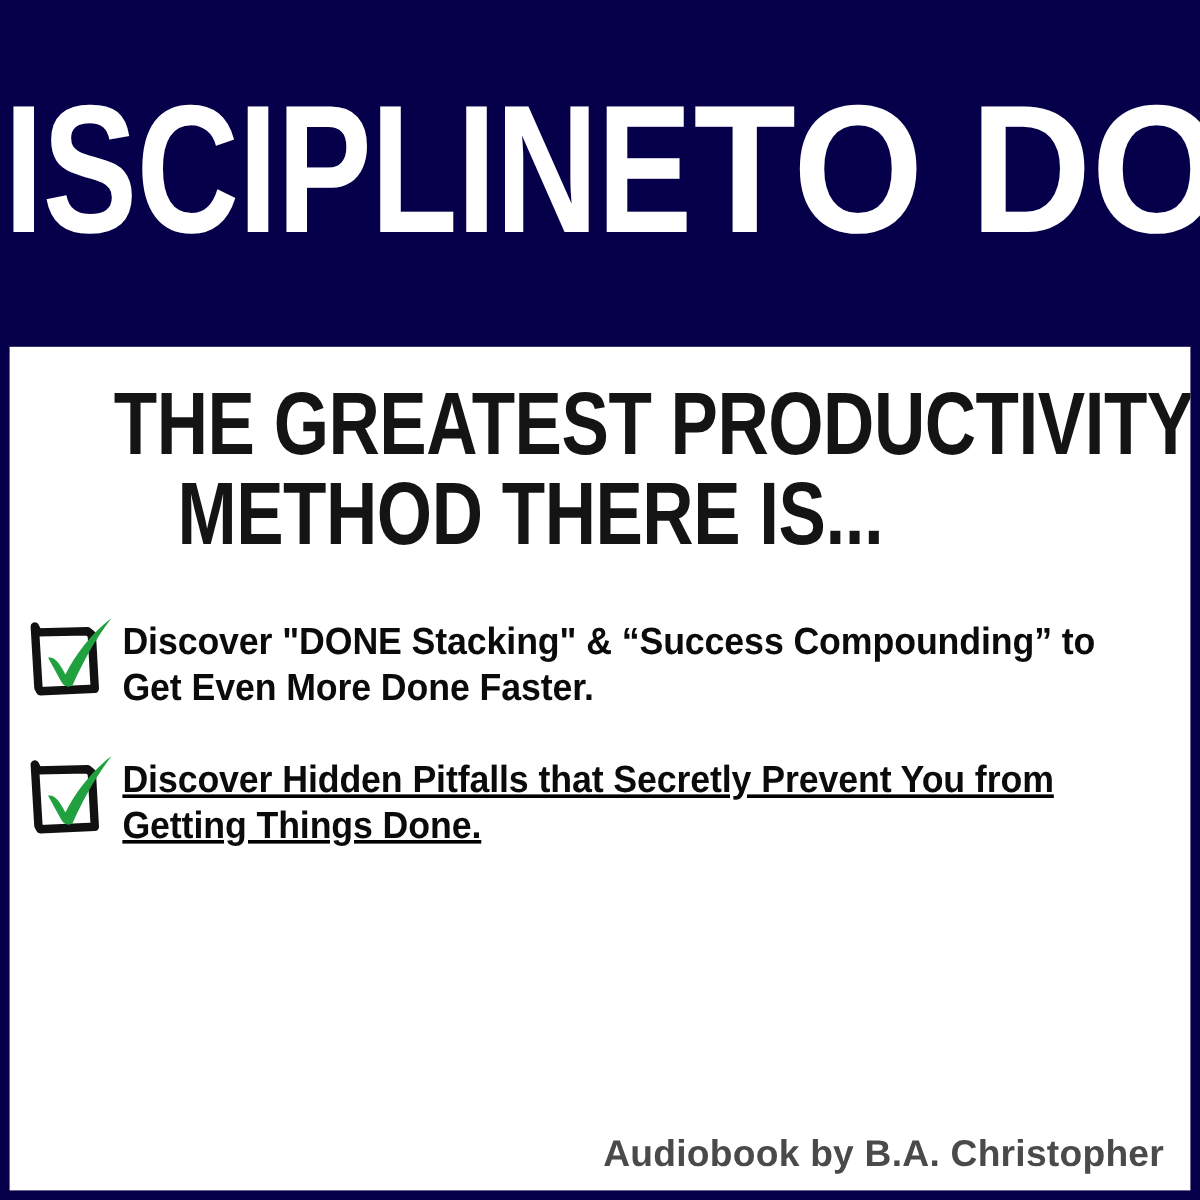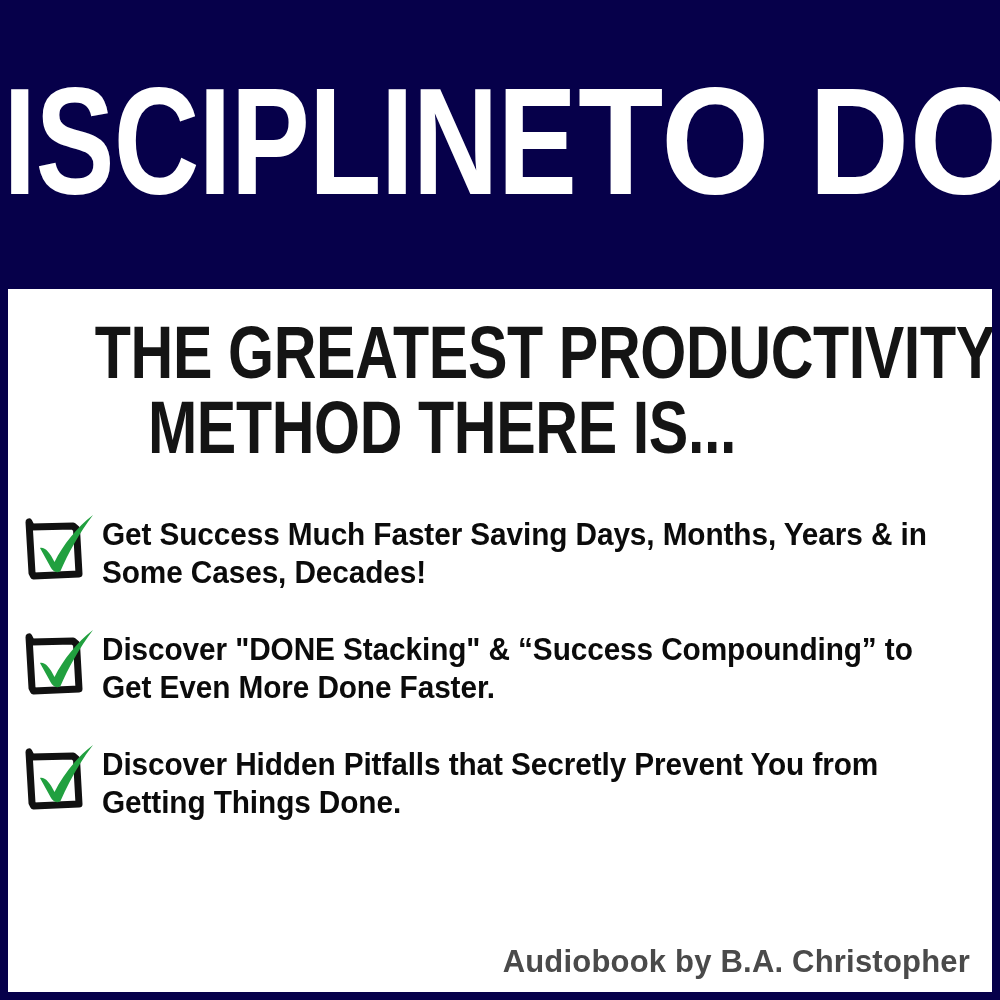--- a/index.html
+++ b/index.html
@@ -106,21 +106,21 @@
     width: 960px;
   }
 
   .bullet-row {
     position: relative;
     display: flex;
     align-items: flex-start;
     min-height: 86px;
     margin-bottom: 29px;
   }
-  .bullet-row:last-child { margin-bottom: 4px; }
+  .bullet-row:last-child { margin-bottom: 4px; text-decoration: underline; }
 
   .check-wrap {
     position: relative;
     flex: 0 0 auto;
     width: 78px;
     height: 74px;
     margin-top: 2px;
   }
   .check-wrap svg {
     position: absolute;
@@ -170,29 +170,20 @@
 
   <div id="body-panel">
 
     <div id="headline">
       <span class="hl-line">THE GREATEST PRODUCTIVITY</span>
       <span class="hl-line">METHOD THERE IS...</span>
     </div>
 
     <div id="bullet-list">
 
-      <div class="bullet-row">
-        <span class="check-wrap">
-          <svg width="78" height="74" viewBox="0 0 78 74" xmlns="http://www.w3.org/2000/svg">
-            <path d="M5 13 L8 64 L9.5 67 L55 65 L52.5 20 L49 17 L7.5 18 Z" fill="none" stroke="#111111" stroke-width="7" stroke-linejoin="round" stroke-linecap="round"></path>
-            <path d="M16 39 C21 38 25.5 43 30.5 53 C39 36 53 18 69 6 C55 24 44 45 36.5 62 C33 64.5 29 63 26.5 58 Z" fill="#21A03F"></path>
-          </svg>
-        </span>
-        <span class="bullet-text">Get Success Much Faster Saving Days, Months, Years &amp; in Some Cases, Decades!</span>
-      </div>
 
       <div class="bullet-row">
         <span class="check-wrap">
           <svg width="78" height="74" viewBox="0 0 78 74" xmlns="http://www.w3.org/2000/svg">
             <path d="M5 13 L8 64 L9.5 67 L55 65 L52.5 20 L49 17 L7.5 18 Z" fill="none" stroke="#111111" stroke-width="7" stroke-linejoin="round" stroke-linecap="round"></path>
             <path d="M16 39 C21 38 25.5 43 30.5 53 C39 36 53 18 69 6 C55 24 44 45 36.5 62 C33 64.5 29 63 26.5 58 Z" fill="#21A03F"></path>
           </svg>
         </span>
         <span class="bullet-text">Discover "DONE Stacking" &amp; “Success Compounding” to Get Even More Done Faster.</span>
       </div>

